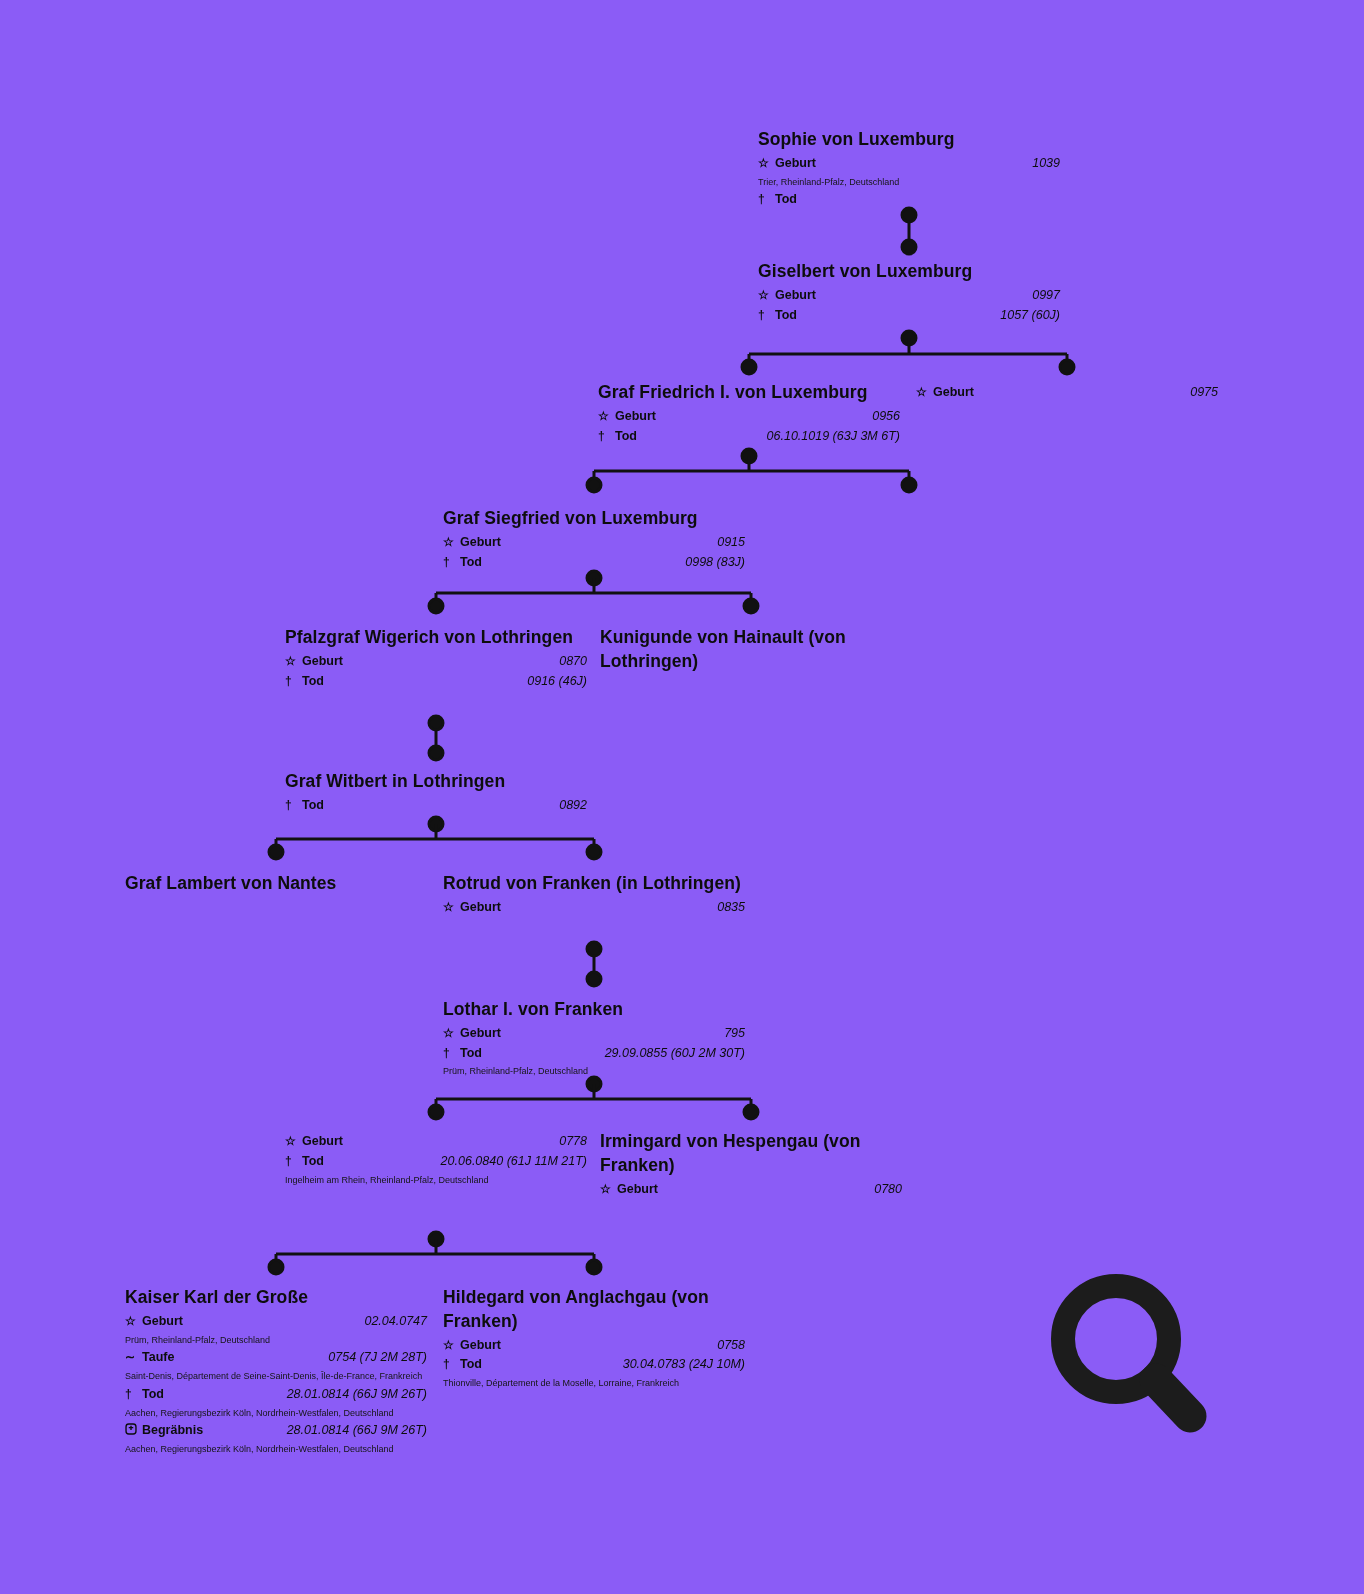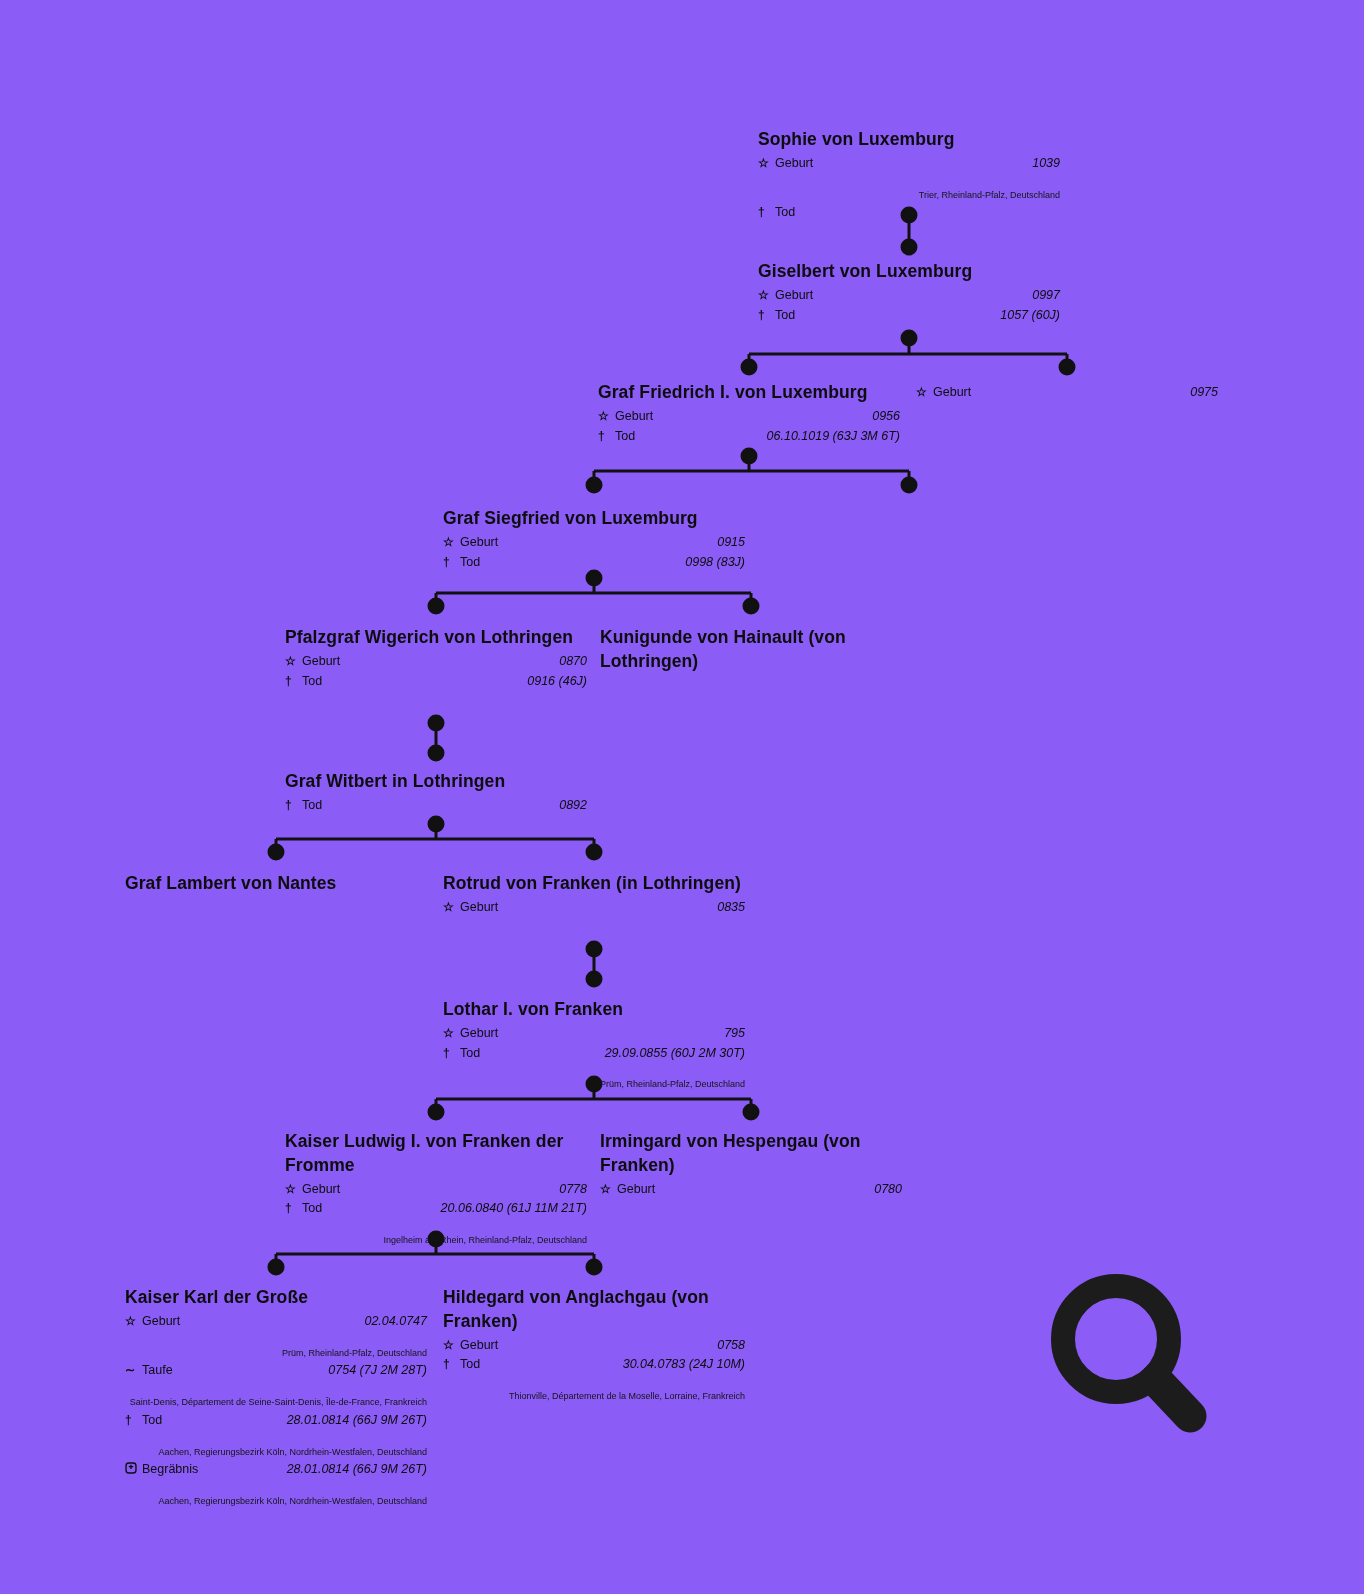--- a/index.html
+++ b/index.html
@@ -18,24 +18,24 @@
   }
   .evrow{
     display:flex;align-items:baseline;
     font-size:12.5px;line-height:1.32;margin-top:3px;
   }
   .eic{
     width:17px;flex:0 0 17px;font-weight:bold;font-size:12px;
     display:inline-block;
   }
   .eic svg{position:relative;top:1px;}
-  .elb{font-weight:normal;}
+  .elb{font-weight:bold;}
   .evl{margin-left:auto;font-style:italic;}
   .epl{
-    font-size:9px;line-height:1.3;text-align:right;margin-top:18px;color:#151515;
+    font-size:9px;line-height:1.3;text-align:left;margin-top:5px;color:#151515;
   }
   .magnifier{
     position:absolute;left:1040px;top:1266px;width:176px;height:180px;
     background:none;border:none;padding:0;cursor:pointer;
   }
 </style>
 </head>
 <body>
 
 <div class="canvas">
@@ -220,21 +220,20 @@
     </div>
     <div class="evrow">
       <span class="eic">†</span>
       <span class="elb">Tod</span>
       <span class="evl">29.09.0855 (60J 2M 30T)</span>
     </div>
     <div class="epl">Prüm, Rheinland-Pfalz, Deutschland</div>
   </div>
 
   <div class="person" style="left:285px;top:1130px">
-    <div class="pname">Kaiser Ludwig I. von Franken der Fromme</div>
     <div class="evrow">
       <span class="eic">☆</span>
       <span class="elb">Geburt</span>
       <span class="evl">0778</span>
     </div>
     <div class="evrow">
       <span class="eic">†</span>
       <span class="elb">Tod</span>
       <span class="evl">20.06.0840 (61J 11M 21T)</span>
     </div>

